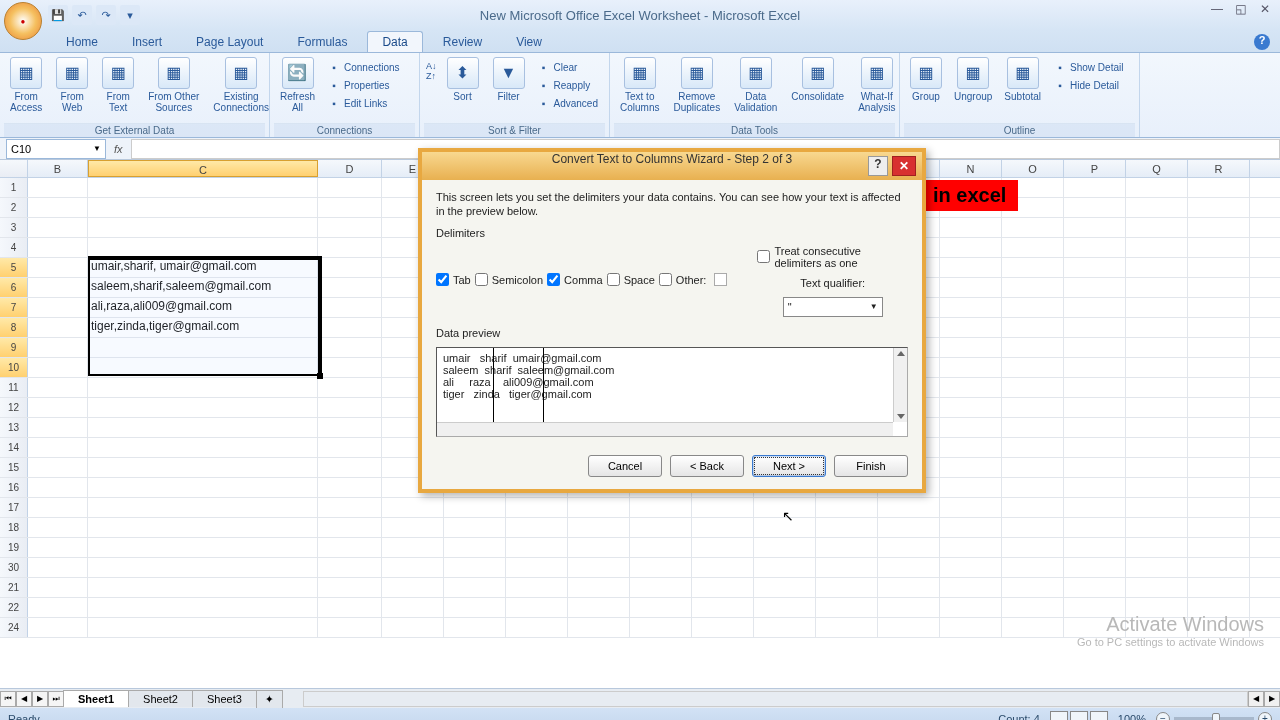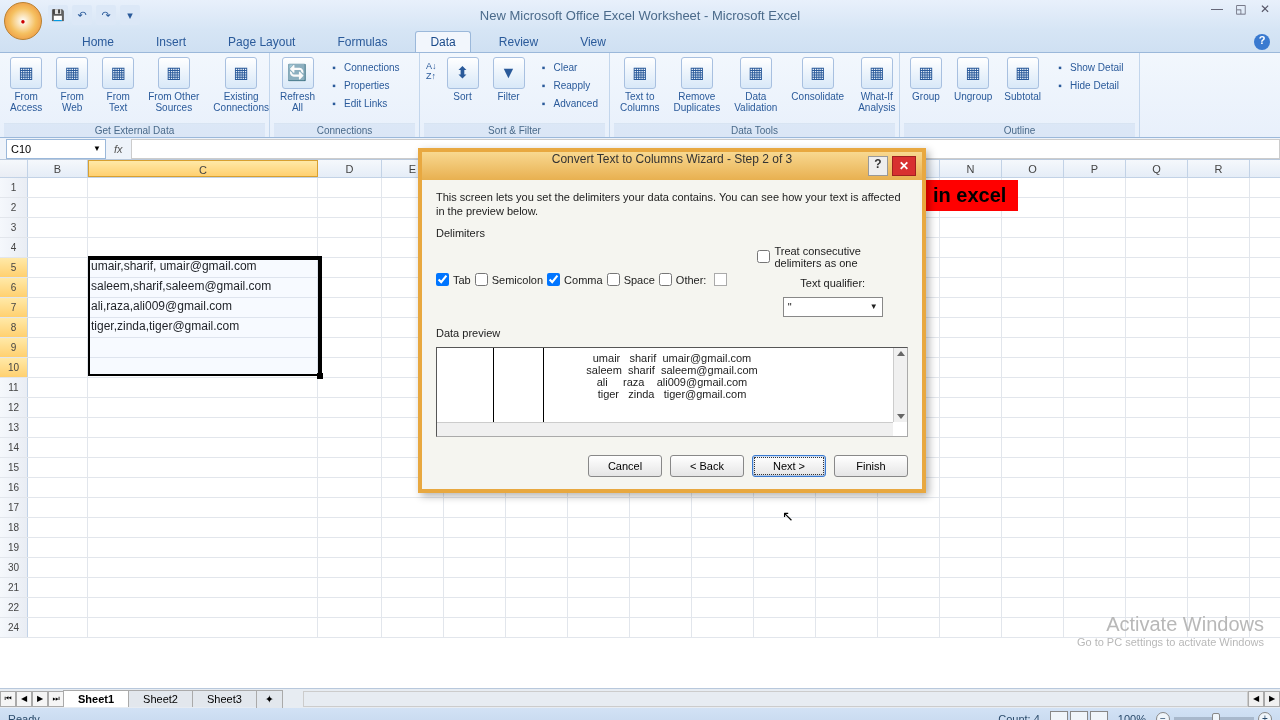--- a/index.html
+++ b/index.html
@@ -8,21 +8,21 @@
 
 .titlebar { height: 30px; background: linear-gradient(#e8f0fb,#d6e5f5); display: flex; align-items: center; position: relative; }
 .office-btn { width: 38px; height: 38px; border-radius: 50%; background: radial-gradient(#fff,#f5c060,#e88030); border: 1px solid #b98030; position: absolute; left: 4px; top: 2px; z-index: 5; display:flex;align-items:center;justify-content:center;color:#c00;font-size:8px;font-weight:bold;}
 .qat { margin-left: 48px; display: flex; gap: 4px; align-items: center; }
 .qat-btn { width: 20px; height: 20px; background: #dce8f7; border-radius: 2px; display:flex;align-items:center;justify-content:center;color:#2a5a9a;}
 .title-text { position: absolute; left: 50%; transform: translateX(-50%); color: #4a6a8a; font-size: 13px; }
 .win-ctrls { position: absolute; right: 6px; top: 2px; display: flex; gap: 6px; }
 .win-ctrl { width: 18px; height: 14px; color: #556; font-size: 12px; text-align:center; }
 
 
-.tabs { height: 22px; background: linear-gradient(#d6e5f5,#cfe0f2); display: flex; align-items: flex-end; padding-left: 68px; gap: 14px; position:relative;}
+.tabs { height: 22px; background: linear-gradient(#d6e5f5,#cfe0f2); display: flex; align-items: flex-end; padding-left: 52px; gap: 6px; position:relative;}
 .tab { padding: 3px 14px; color: #2a5a9a; font-size: 12px; border-top-left-radius: 3px; border-top-right-radius: 3px; cursor: pointer;}
 .tab.active { background: #f2f6fc; border: 1px solid #9bb8da; border-bottom: none; color: #1a4a8a; }
 .help-icon{position:absolute;right:10px;top:4px;width:16px;height:16px;border-radius:50%;background:#3a7ad0;color:#fff;text-align:center;font-size:11px;font-weight:bold;}
 
 
 .ribbon { height: 86px; background: linear-gradient(#f2f7fd,#e8f0fb); border-top: 1px solid #9bb8da; border-bottom: 1px solid #9bb8da; display: flex; }
 .rgroup { border-right: 1px solid #c3d6ec; height: 100%; display: flex; flex-direction: column; position:relative; padding: 2px 4px 0;}
 .rgroup-body { flex: 1; display: flex; align-items: flex-start; gap: 2px; }
 .rgroup-label { text-align: center; font-size: 10px; color: #4a6a8a; padding: 1px 0; background: rgba(190,210,235,0.3); border-top:1px solid #d8e4f2;}
 .rbtn { display: flex; flex-direction: column; align-items: center; padding: 2px 6px; color: #2a5a9a; font-size: 10px; line-height: 1.1; text-align: center; }
@@ -81,21 +81,21 @@
 .dlg-section-label { margin: 4px 0; }
 .delim-row { display: flex; gap: 30px; }
 .delim-col { display: flex; flex-direction: row; gap: 4px; }
 .chk { display: flex; align-items: center; gap: 4px; }
 .chk input{width:13px;height:13px;}
 .other-input { width: 28px; height: 16px; border: 1px solid #aaa; margin-left: 4px; background:#fff;}
 .qualifier-row { display: flex; align-items: center; gap: 8px; margin-top: 8px; flex-direction: column; }
 .qualifier-sel { width: 100px; height: 20px; border: 1px solid #888; background: #fff; display:flex;align-items:center;justify-content:space-between;padding:0 4px;}
 .preview-box { margin-top: 8px; border: 1px inset #aaa; background: #fff; height: 90px; position: relative; font-family: "Courier New", monospace; font-size: 11px; overflow:hidden;}
 .preview-inner{padding:4px 6px;}
-.preview-row { white-space: pre; text-align: center; }
+.preview-row { white-space: pre; }
 .preview-vline{position:absolute;top:0;bottom:14px;width:1px;background:#000;}
 .preview-scroll-v{position:absolute;right:0;top:0;bottom:14px;width:14px;background:#f0f0f0;border-left:1px solid #ccc;}
 .preview-scroll-v::before,.preview-scroll-v::after{content:"";position:absolute;left:3px;width:0;height:0;border-left:4px solid transparent;border-right:4px solid transparent;}
 .preview-scroll-v::before{top:3px;border-bottom:5px solid #666;}
 .preview-scroll-v::after{bottom:3px;border-top:5px solid #666;}
 .preview-scroll-h{position:absolute;left:0;right:14px;bottom:0;height:14px;background:#f0f0f0;border-top:1px solid #ccc;}
 .dlg-btns { display: flex; justify-content: flex-end; gap: 8px; padding: 8px 14px 12px; }
 .dlg-btn { width: 74px; height: 22px; border: 1px solid #888; background: linear-gradient(#fff,#e5e5e5); font-size: 11px; border-radius: 3px;}
 .dlg-btn.focus { border: 1px solid #3a7ad0; box-shadow: 0 0 2px #3a7ad0 inset; outline:1px dotted #333; outline-offset:-3px;}
 

